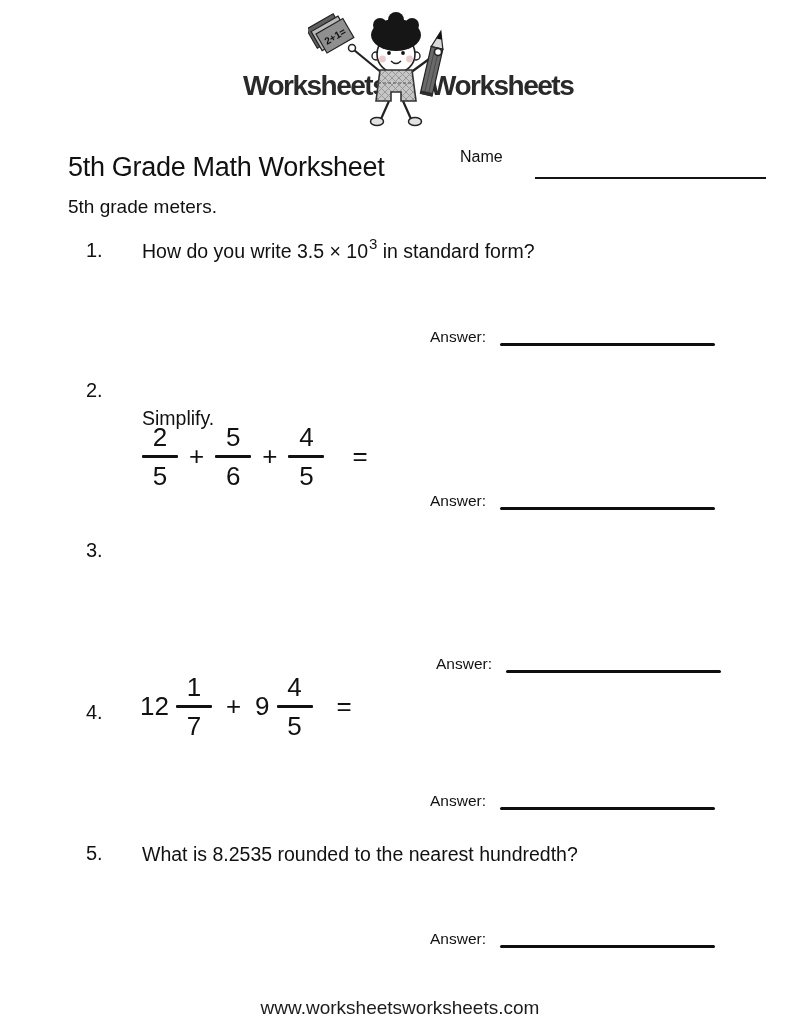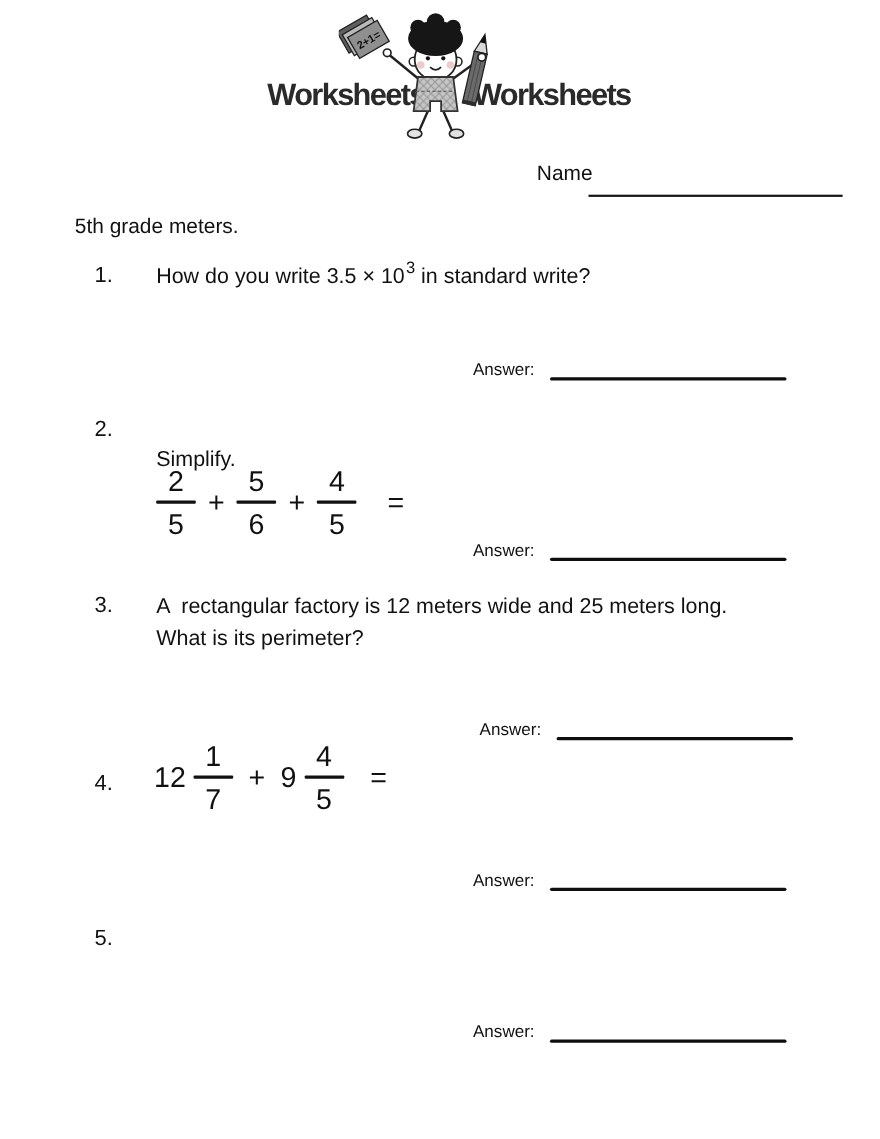--- a/index.html
+++ b/index.html
@@ -8,21 +8,21 @@
     font-family:"Liberation Sans", sans-serif; color:#111; overflow:hidden;
   }
   
   .logo-text {
     position:absolute; font-size:28px; font-weight:bold; color:#2a2a2a;
     letter-spacing:-1.5px; white-space:nowrap;
   }
   .mascot { position:absolute; left:308px; top:8px; }
   
   .title { position:absolute; left:68px; top:152px; font-size:27px; letter-spacing:-0.3px; }
-  .name-label { position:absolute; left:488px; top:148px; font-size:19px; }
+  .name-label { position:absolute; left:460px; top:148px; font-size:16px; }
   .name-line { position:absolute; left:535px; top:177px; width:231px; height:2px; background:#141414; }
   .subtitle { position:absolute; left:68px; top:196px; font-size:19px; }
   
   .qnum { position:absolute; left:86px; font-size:20px; }
   .qtext { position:absolute; left:142px; font-size:19.5px; line-height:29px; white-space:pre-wrap; }
   .sup { font-size:15px; position:relative; top:-9px; margin-left:1px; }
   
   .expr { position:absolute; display:flex; align-items:center; font-size:26px; }
   .frac { display:inline-flex; flex-direction:column; align-items:center; }
   .fnum, .fden { font-size:26px; line-height:32px; padding:0 4px; }
@@ -89,26 +89,27 @@
     <circle cx="81" cy="45" r="1.9" fill="#111"></circle>
     <circle cx="95" cy="45" r="1.9" fill="#111"></circle>
     <circle cx="74.5" cy="51" r="3.4" fill="#eccbcb"></circle>
     <circle cx="101.5" cy="51" r="3.4" fill="#eccbcb"></circle>
     <path d="M83,53 Q88,58 93,53" stroke="#222" stroke-width="1.5" fill="none"></path>
 
     <path d="M72,62 L104,62 L108,93 L93,93 L93,84 L83,84 L83,93 L68,93 Z" fill="url(#hatch)" stroke="#333" stroke-width="1.6"></path>
     <path d="M70,75 L106,75" stroke="#555" stroke-width="1" stroke-dasharray="3,2"></path>
   </svg>
 
+  <div class="title">5th Grade Math Worksheet</div>
   <div class="name-label">Name</div>
   <div class="name-line"></div>
   <div class="subtitle">5th grade meters.</div>
 
   <div class="qnum" style="top:239px;">1.</div>
-  <div class="qtext" style="top:237px;"><span>How do you write 3.5 × 10</span><span class="sup">3</span><span> in standard write?</span></div>
+  <div class="qtext" style="top:237px;"><span>How do you write 3.5 × 10</span><span class="sup">3</span><span> in standard form?</span></div>
 
   <div class="answer-row" style="left:430px; top:328px;">
     <span class="ans-label">Answer:</span>
     <span class="ans-line"></span>
   </div>
 
   <div class="qnum" style="top:379px;">2.</div>
   <div class="qtext" style="top:378px;margin-top:26px;">Simplify.</div>
 
   <div class="expr" style="left:142px; top:421px;">
@@ -131,22 +132,20 @@
     </span>
     <span class="eq">=</span>
   </div>
 
   <div class="answer-row" style="left:430px; top:492px;">
     <span class="ans-label">Answer:</span>
     <span class="ans-line"></span>
   </div>
 
   <div class="qnum" style="top:539px;">3.</div>
-  <div class="qtext" style="top:537px; width:610px;">A  rectangular factory is 12 meters wide and 25 meters long.
-What is its perimeter?</div>
 
   <div class="answer-row" style="left:436px; top:655px;">
     <span class="ans-label">Answer:</span>
     <span class="ans-line"></span>
   </div>
 
   <div class="qnum" style="top:701px;">4.</div>
   <div class="expr" style="left:140px; top:671px;">
     <span class="whole">12</span>
     <span class="frac">
@@ -163,20 +162,22 @@
     </span>
     <span class="eq" style="margin-left:24px;">=</span>
   </div>
 
   <div class="answer-row" style="left:430px; top:792px;">
     <span class="ans-label">Answer:</span>
     <span class="ans-line"></span>
   </div>
 
   <div class="qnum" style="top:842px;">5.</div>
+  <div class="qtext" style="top:840px;">What is 8.2535 rounded to the nearest hundredth?</div>
 
   <div class="answer-row" style="left:430px; top:930px;">
     <span class="ans-label">Answer:</span>
     <span class="ans-line"></span>
   </div>
 
+  <div class="footer">www.worksheetsworksheets.com</div>
 
 </div>
 
 </body></html>

